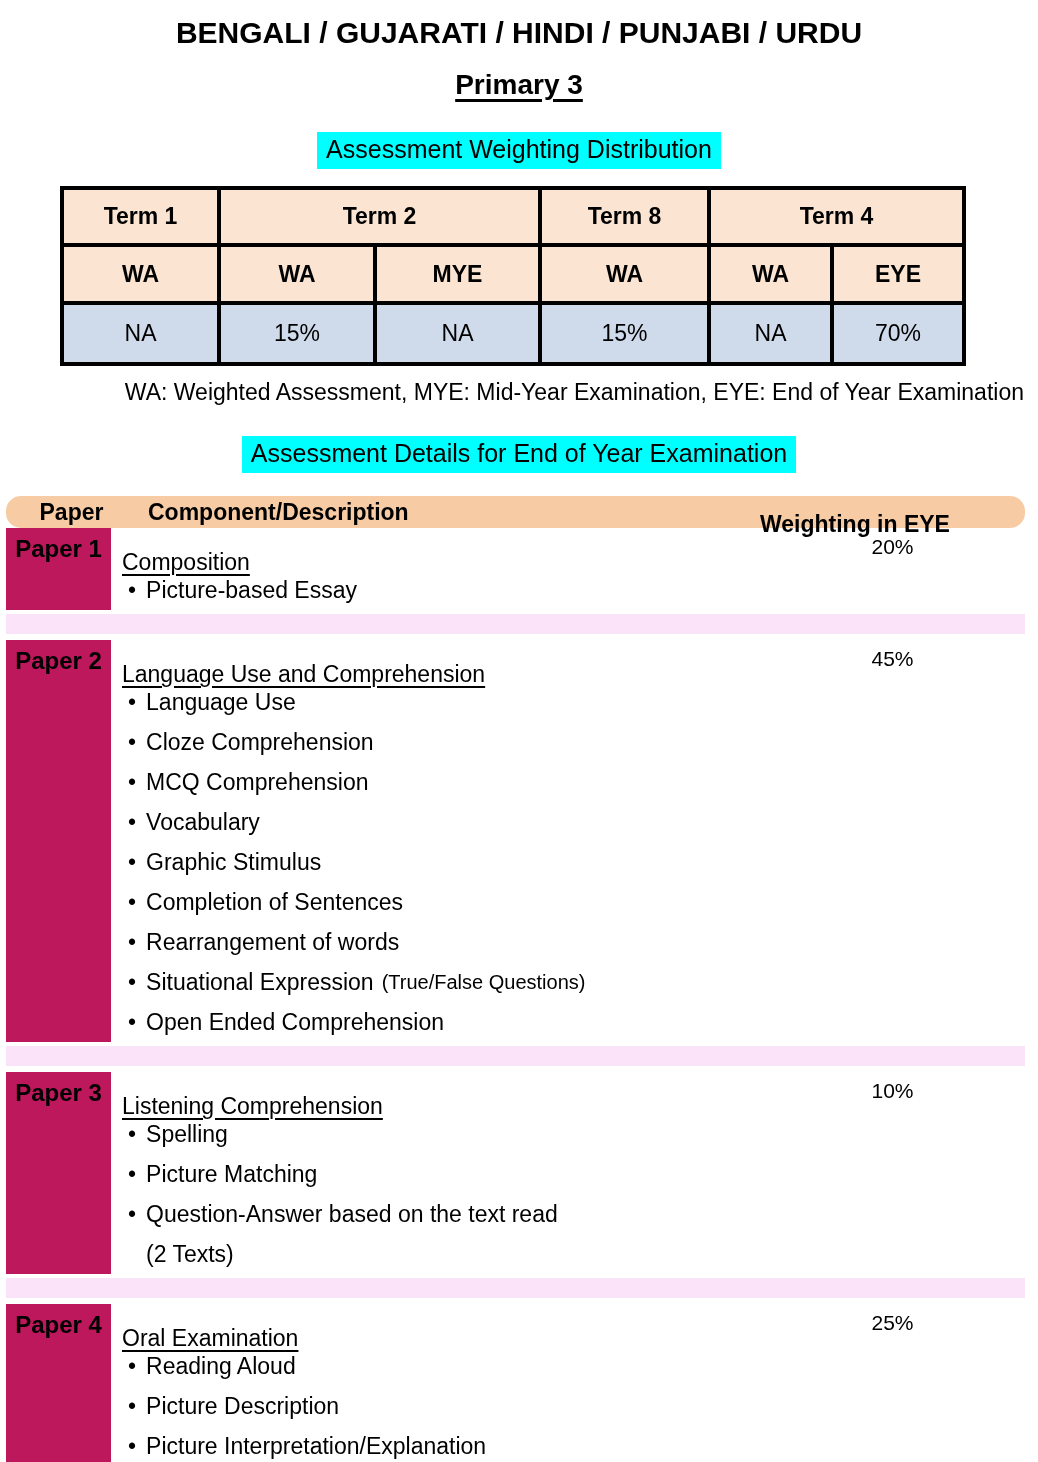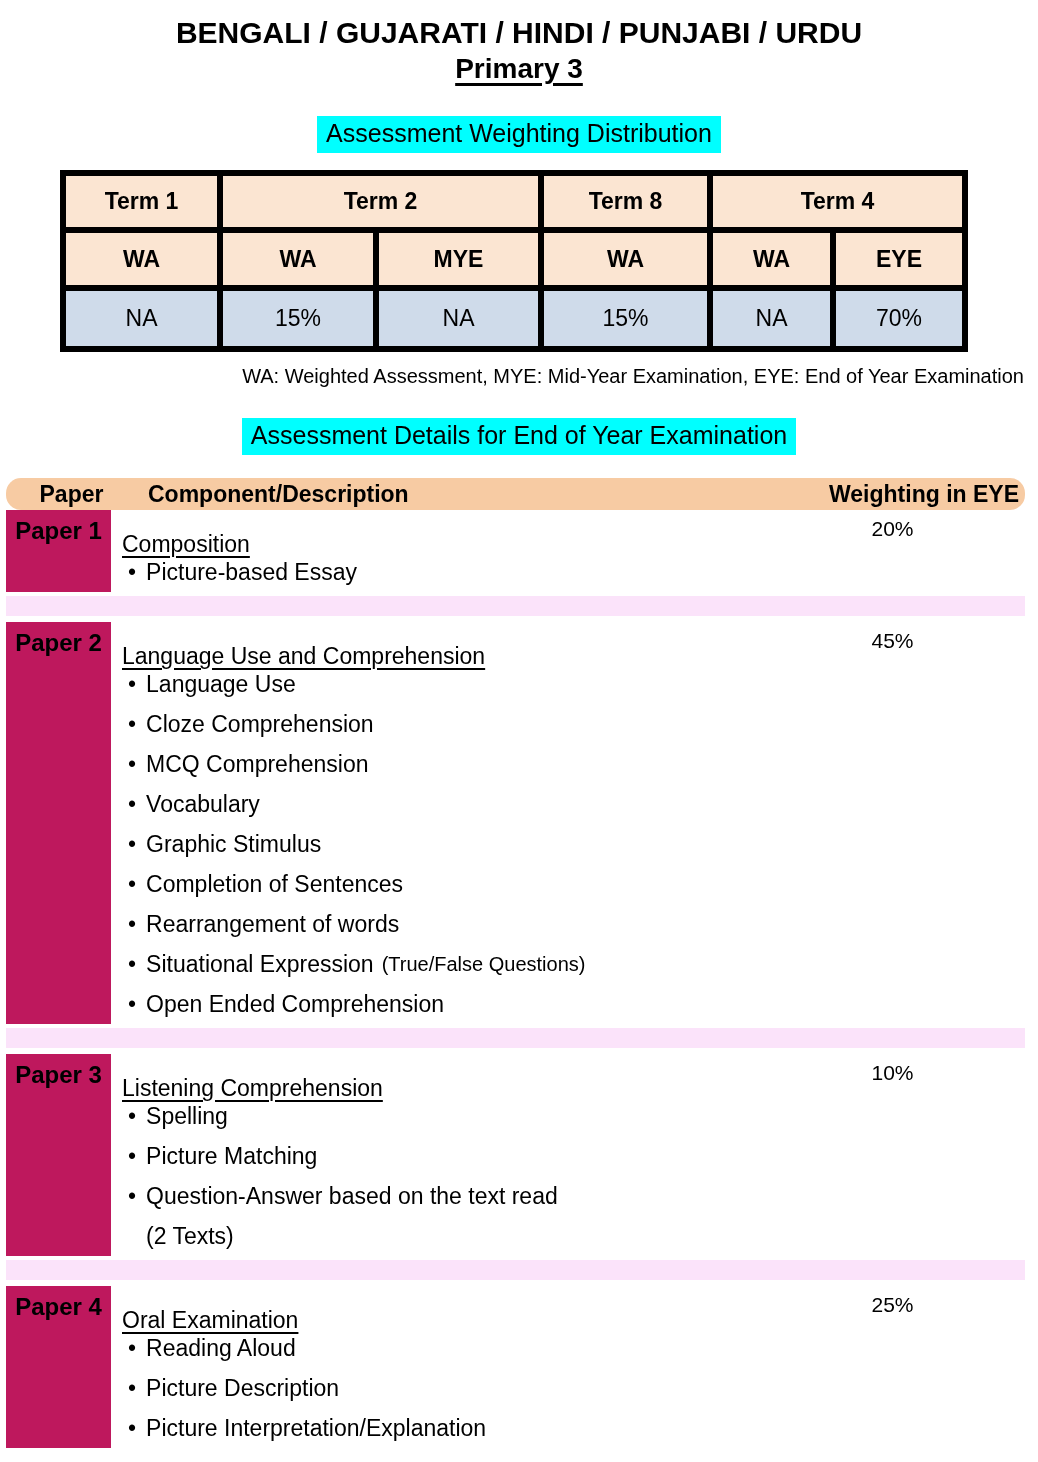--- a/index.html
+++ b/index.html
@@ -2,45 +2,45 @@
 <html><head>
 <meta charset="utf-8">
 <style>
   * { margin:0; padding:0; box-sizing:border-box; }
   html,body { background:#fff; }
   body {
     width:1038px; height:1462px; overflow:hidden;
     font-family:"Liberation Sans", sans-serif; color:#000;
   }
   .doc-title { margin-top:16px; text-align:center; font-size:30px; font-weight:bold; }
-  .doc-subtitle { text-align:center; margin-top:3px; }
+  .doc-subtitle { text-align:center; margin-top:19px; }
   .doc-subtitle span {
     font-size:28px; font-weight:bold;
     text-decoration:underline; text-decoration-thickness:3px; text-underline-offset:5px;
   }
   .heading-band { text-align:center; }
   #heading1 { margin-top:31px; }
   #heading2 { margin-top:30px; }
   .heading-band span { display:inline-block; background:#00FFFF; font-size:25px; font-weight:normal; padding:3px 9px 5px; }
 
   
   #weighting-table { border-collapse:collapse; border:3px solid #000; margin:17px 0 0 60px; table-layout:fixed; }
-  #weighting-table td { border:6px solid #000000; text-align:center; vertical-align:middle; font-size:23px; }
+  #weighting-table td { border:4px solid #000000; text-align:center; vertical-align:middle; font-size:23px; }
   .t1-head td { background:#FBE5D2; font-weight:bold; height:57px; }
   .t1-sub td  { background:#FBE5D2; font-weight:bold; height:58px; }
   .t1-val td  { background:#CFDBEA; height:61px; }
 
-  .legend { text-align:right; font-size:20px; margin-top:13px; padding-right:14px; }
+  .legend { text-align:right; font-size:23px; margin-top:13px; padding-right:14px; }
 
   
   #details-table { margin:23px 0 0 6px; width:1019px; }
   .details-header { display:flex; background:#F7CBA3; height:32px; line-height:32px; font-weight:bold; font-size:23px;border-radius:15px; }
   .dh-paper  { width:131px; text-align:center; }
   .dh-comp   { flex:1; padding-left:11px; }
-  .dh-weight { width:265px; text-align:right; padding-right:6px; }
+  .dh-weight { width:265px; padding-right:6px;margin-top:12px; }
 
   .paper-section { display:flex; }
   .paper-cell {
     width:105px; background:#be185d; font-weight:bold; font-size:24px;
     text-align:center; padding-top:7px;
   }
   .content-cell { flex:1; }
   .component-title-line { height:42px; padding-top:21px; padding-left:11px; }
   .component-title {
     font-size:23px; text-decoration:underline;

